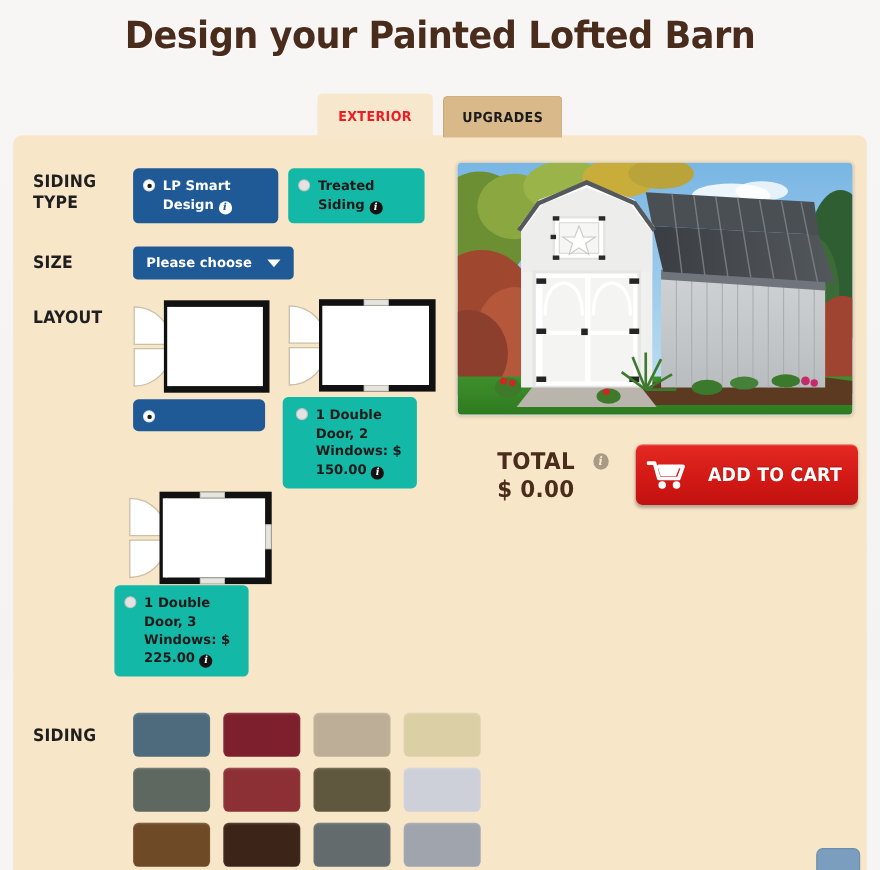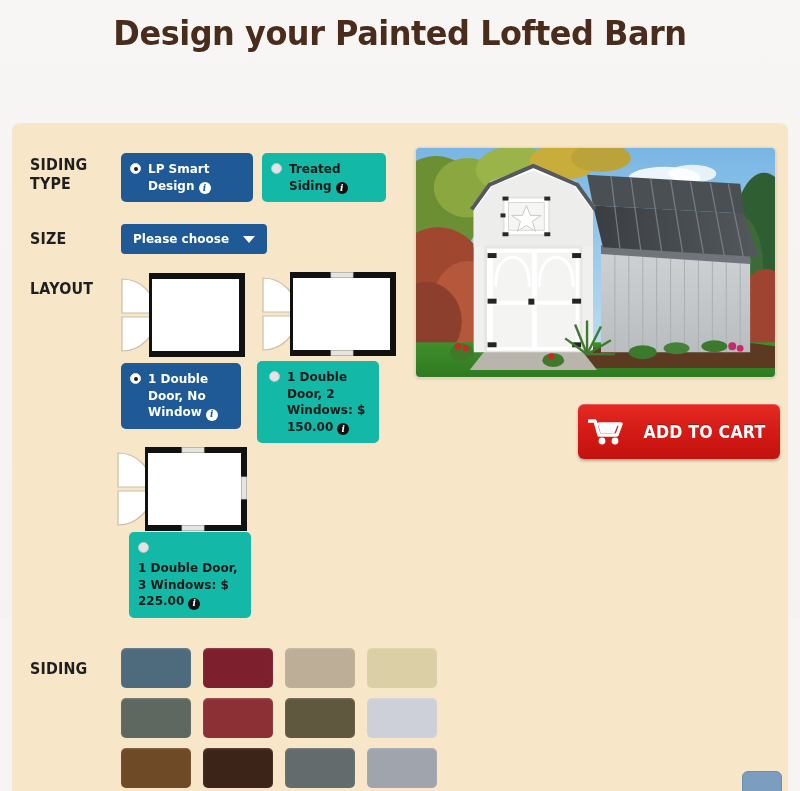--- a/index.html
+++ b/index.html
@@ -266,20 +266,24 @@
     cursor: pointer;
   }
 </style>
 </head>
 <body>
 
 <div id="app">
 
   <h1 class="page-title">Design your Painted Lofted Barn</h1>
 
+  <div class="tabs">
+    <div class="tab active">EXTERIOR</div>
+    <div class="tab inactive">UPGRADES</div>
+  </div>
 
   <div class="panel">
 
     <div class="row-label" style="left:18px; top:33px;">
       <div>SIDING</div>
       <div>TYPE</div>
     </div>
 
     <div class="pill selected" style="left:109px; top:30px; width:132px;">
       <span class="radio"></span>
@@ -326,29 +330,28 @@
         <rect x="36" y="9" width="96" height="78" fill="#ffffff" stroke="#111111" stroke-width="6"></rect>
         <rect x="36" y="12" width="4" height="72" fill="#ffffff"></rect>
         <rect x="70" y="6.5" width="22" height="5" fill="#e6e4de" stroke="#c9c6bd" stroke-width="0.8"></rect>
         <rect x="70" y="84.5" width="22" height="5" fill="#e6e4de" stroke="#c9c6bd" stroke-width="0.8"></rect>
         <rect x="129.5" y="36" width="5" height="22" fill="#e6e4de" stroke="#c9c6bd" stroke-width="0.8"></rect>
       </svg>
     </div>
 
     <div class="pill selected" style="left:109px; top:240px; width:120px;">
       <span class="radio"></span>
-      <span class="pill-text"><span>1 Double Door, No Window</span><span class="info-icon">i</span></span>
     </div>
 
     <div class="pill unselected" style="left:245px; top:238px; width:122px;padding-left:12px;">
       <span class="radio"></span>
       <span class="pill-text"><span>1 Double Door, 2 Windows: $ 150.00</span><span class="info-icon">i</span></span>
     </div>
 
-    <div class="pill unselected" style="left:117px; top:409px; width:122px;flex-direction:column;">
+    <div class="pill unselected" style="left:92px; top:409px; width:122px;">
       <span class="radio"></span>
       <span class="pill-text"><span>1 Double Door, 3 Windows: $ 225.00</span><span class="info-icon">i</span></span>
     </div>
 
     <div class="row-label" style="left:18px; top:537px;">SIDING</div>
     <div class="swatch-grid">
       <div class="swatch" style="background:#4e6b7d"></div>
       <div class="swatch" style="background:#7d1f2d"></div>
       <div class="swatch" style="background:#bdaf97"></div>
       <div class="swatch" style="background:#dbcfa6"></div>
@@ -488,20 +491,27 @@
           <circle cx="136" cy="210" r="3" fill="#d42424"></circle>
           <ellipse cx="228" cy="206" rx="14" ry="7" fill="#3b7a2c"></ellipse>
           <ellipse cx="262" cy="202" rx="13" ry="6" fill="#46813a"></ellipse>
           <ellipse cx="300" cy="200" rx="13" ry="6" fill="#3b7a2c"></ellipse>
           <circle cx="318" cy="200" r="4" fill="#c42b6a"></circle>
             <circle cx="326" cy="202" r="3.4" fill="#c42b6a"></circle>
         </g>
       </svg>
     </div>
 
+    <div class="total-block">
+      <div class="total-label-wrap">
+        <span class="total-word">TOTAL</span>
+        <span class="info-icon grey" style="margin-left:12px; vertical-align:3px;">i</span>
+        <span class="total-amount">$ 0.00</span>
+      </div>
+    </div>
 
     <button class="cart-button">
       <svg width="38" height="28" viewBox="0 0 38 28" xmlns="http://www.w3.org/2000/svg">
         <path d="M1 3 h6 l4 14 h18 l4 -11 h-22" fill="none" stroke="#ffffff" stroke-width="3.4" stroke-linecap="round" stroke-linejoin="round"></path>
         <path d="M10 6 h20 l-3.5 9 h-14 z" fill="#ffffff"></path>
         <circle cx="14" cy="23" r="3.4" fill="#ffffff"></circle>
         <circle cx="27" cy="23" r="3.4" fill="#ffffff"></circle>
       </svg>
       <span class="cart-label">ADD TO CART</span>
     </button>

